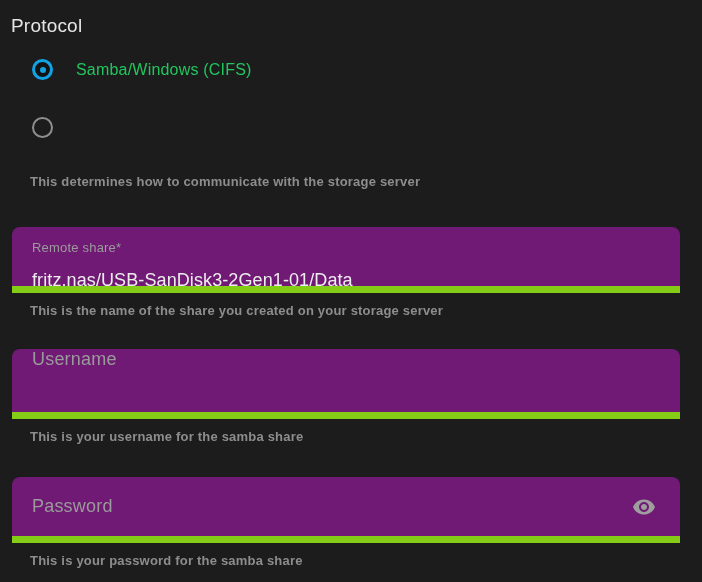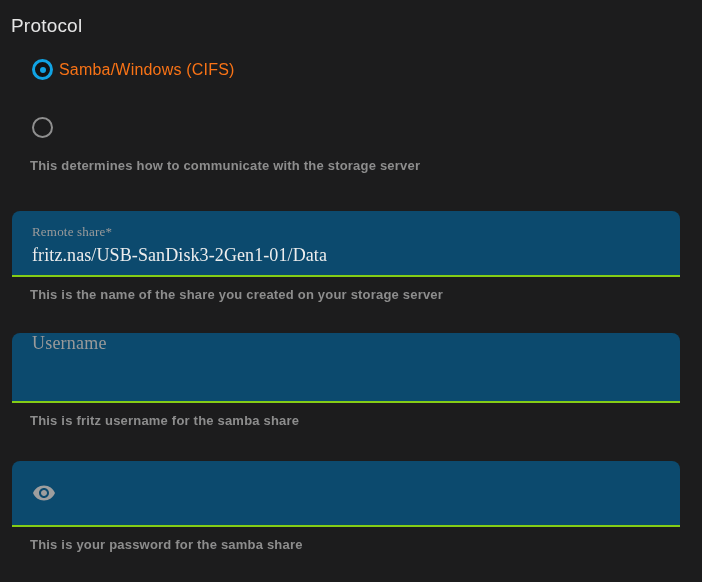--- a/index.html
+++ b/index.html
@@ -30,48 +30,47 @@
   }
   .radio-circle.selected .radio-dot{
     position:absolute;left:50%;top:50%;
     width:6px;height:6px;margin:-3px 0 0 -3px;
     border-radius:50%;background:#11a3e4;
   }
   .radio-circle.unselected{
     border:2px solid #8f8f8f;background:transparent;
   }
   .radio-label{
-    margin-left:6px;
+    margin-left:23px;
     font-size:16px;font-weight:500;
-    color:#f97316;letter-spacing:.2px;text-align:right;
+    color:#22c55e;letter-spacing:.2px;text-align:right;
   }
   .helper-text{
     margin-left:30px;
     font-size:13px;font-weight:600;
     color:#8d8d8d;letter-spacing:.2px;
   }
-  .protocol-helper{margin-top:20px;}
+  .protocol-helper{margin-top:36px;}
   .field{
     box-sizing:border-box;
     margin-left:12px;width:668px;
-    background:#0c4a6e;
+    background:#701a75;
     border-radius:8px 8px 0 0;
-    border-bottom:2px solid #84cc16;
+    border-bottom:7px solid #84cc16;
     cursor:text;
-    font-family:Liberation Serif, serif;
   }
   .field-remote{
     margin-top:38px;height:66px;
     padding:13px 0 0 20px;
   }
   .field-label-small{
     font-size:13px;color:#9b9b9b;letter-spacing:.2px;
   }
   .field-value{
-    margin-top:5px;font-size:18px;color:#ededed;letter-spacing:.1px;
+    margin-top:15px;font-size:18px;color:#ededed;letter-spacing:.1px;
   }
   .field-username{
     margin-top:31px;height:70px;
     display:flex;align-items:flex-start;
     padding-left:20px;
   }
   .field-password{
     margin-top:33px;height:66px;
     display:flex;align-items:center;
     padding-left:20px;padding-right:24px;
@@ -104,22 +103,23 @@
 
 <div class="field field-remote">
   <div class="field-label-small">Remote share*</div>
   <div class="field-value">fritz.nas/USB-SanDisk3-2Gen1-01/Data</div>
 </div>
 <div class="helper-text field-helper">This is the name of the share you created on your storage server</div>
 
 <div class="field field-username">
   <div class="floating-label">Username</div>
 </div>
-<div class="helper-text field-helper">This is fritz username for the samba share</div>
+<div class="helper-text field-helper">This is your username for the samba share</div>
 
 <div class="field field-password">
+  <div class="floating-label">Password</div>
   <div class="eye-button">
     <svg width="24" height="24" viewBox="0 0 24 24">
       <path fill="#9e9e9e" d="M12 4.5C7 4.5 2.73 7.61 1 12c1.73 4.39 6 7.5 11 7.5s9.27-3.11 11-7.5c-1.73-4.39-6-7.5-11-7.5zM12 17c-2.76 0-5-2.24-5-5s2.24-5 5-5 5 2.24 5 5-2.24 5-5 5zm0-8c-1.66 0-3 1.34-3 3s1.34 3 3 3 3-1.34 3-3-1.34-3-3-3z"></path>
     </svg>
   </div>
 </div>
 <div class="helper-text field-helper">This is your password for the samba share</div>
 
 </body></html>

